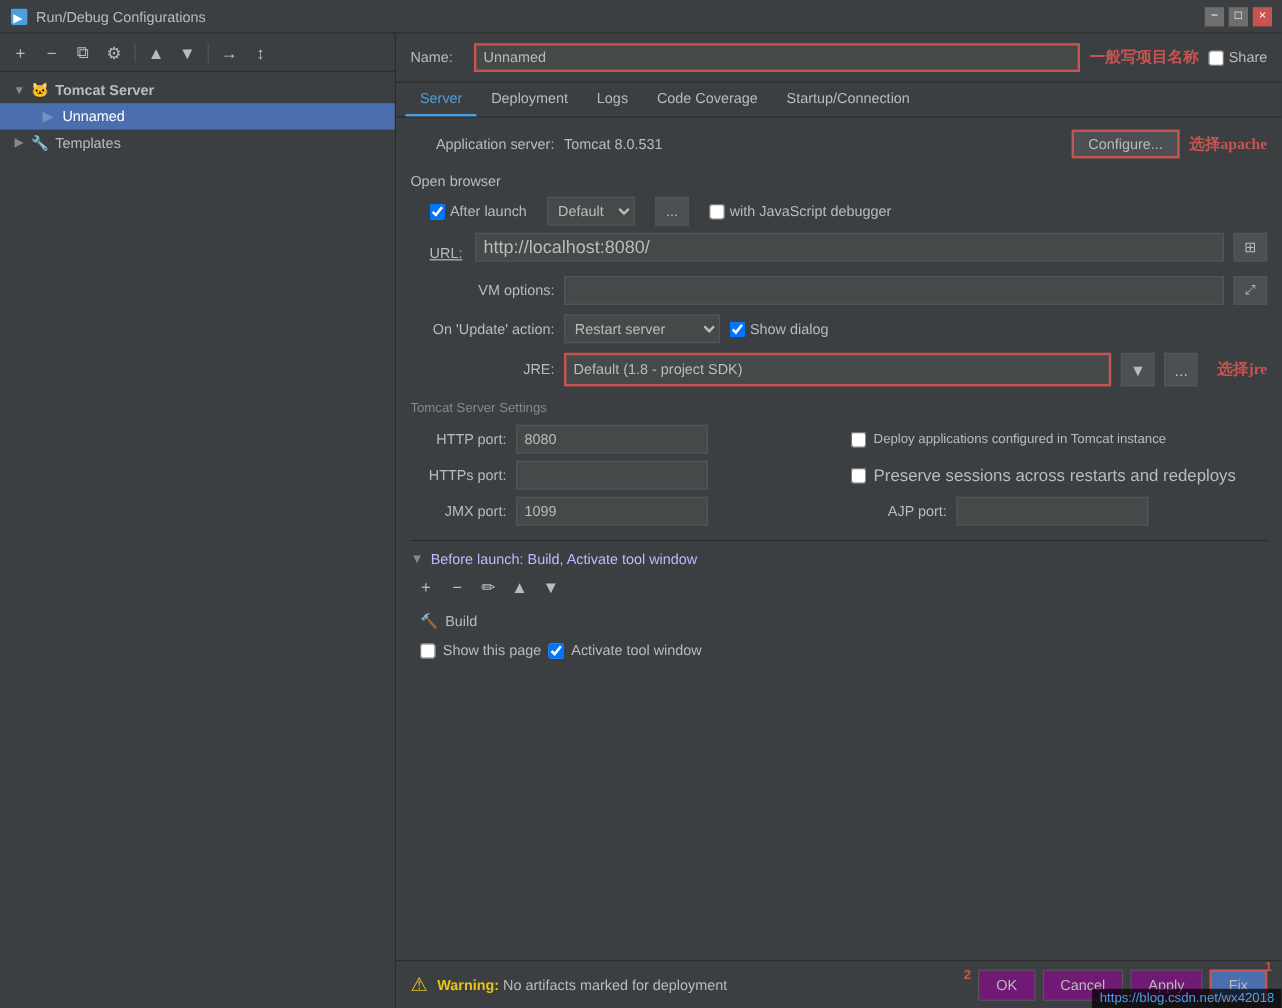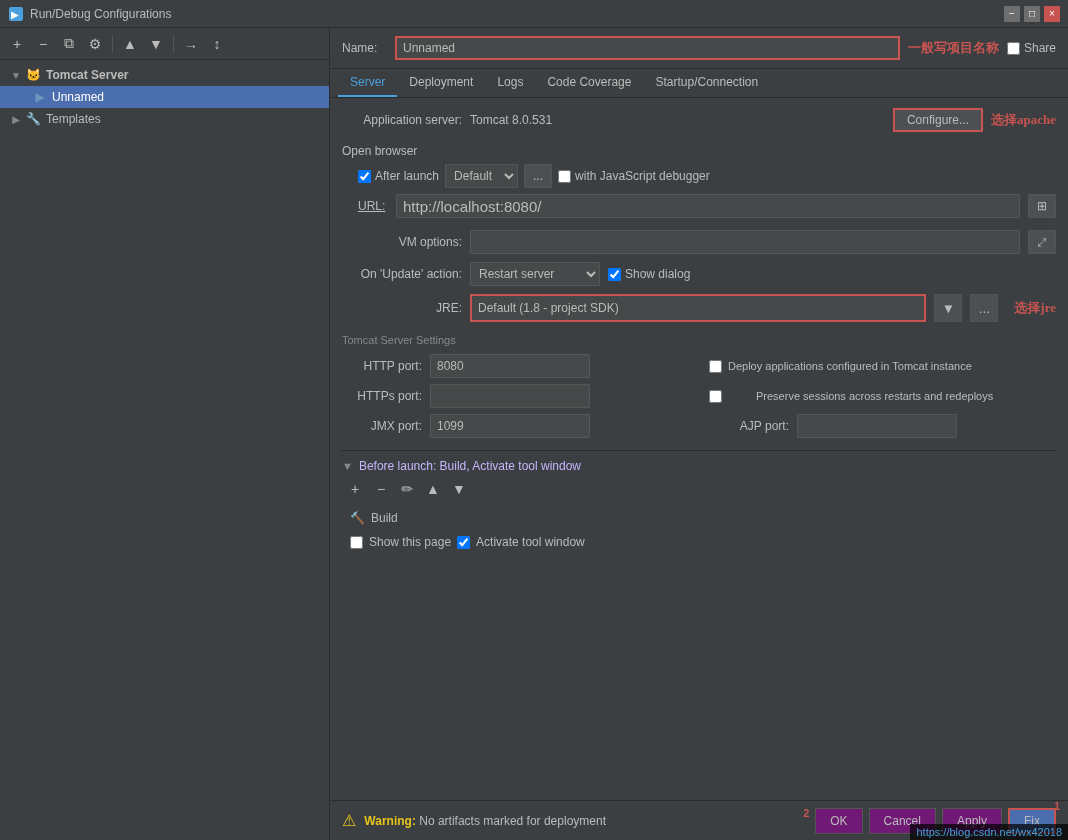--- a/index.html
+++ b/index.html
@@ -233,21 +233,21 @@
     .open-browser-section {
       margin-bottom: 12px;
     }
     .open-browser-title {
       color: #bbbbbb;
       margin-bottom: 6px;
     }
     .browser-row {
       display: flex;
       align-items: center;
-      gap: 6px;
+      gap: 17px;
       padding-left: 16px;
       margin-bottom: 6px;
     }
     .checkbox-label {
       display: flex;
       align-items: center;
       gap: 4px;
       color: #bbbbbb;
     }
     .select-input {
@@ -269,21 +269,21 @@
       cursor: pointer;
       font-size: 12px;
       display: flex;
       align-items: center;
       justify-content: center;
     }
 
     
     .url-row {
       display: flex;
-      align-items: center;
+      align-items: flex-end;
       gap: 8px;
       padding-left: 16px;
       margin-bottom: 12px;
     }
     .url-label {
       color: #bbbbbb;
       text-decoration: underline;
       min-width: 30px;
     }
     .url-input {
@@ -729,21 +729,21 @@
           <div class="deploy-option-row">
             <input type="checkbox" style="">
             <span style="color:#bbbbbb;font-size:11px;">Deploy applications configured in Tomcat instance</span>
           </div>
           <div class="port-row">
             <span class="port-label">HTTPs port:</span>
             <input type="text" class="port-input" style="">
           </div>
           <div class="deploy-option-row">
             <input type="checkbox" style="">
-            <span style="color:#bbbbbb;font-size:11px;margin-left:28px;">Preserve sessions across restarts and redeploys</span>
+            <span style="color:#bbbbbb;font-size:14px;">Preserve sessions across restarts and redeploys</span>
           </div>
           <div class="port-row">
             <span class="port-label">JMX port:</span>
             <input type="text" class="port-input" value="1099" style="">
           </div>
           <div class="port-row">
             <span class="port-label">AJP port:</span>
             <input type="text" class="port-input" style="">
           </div>
         </div>

